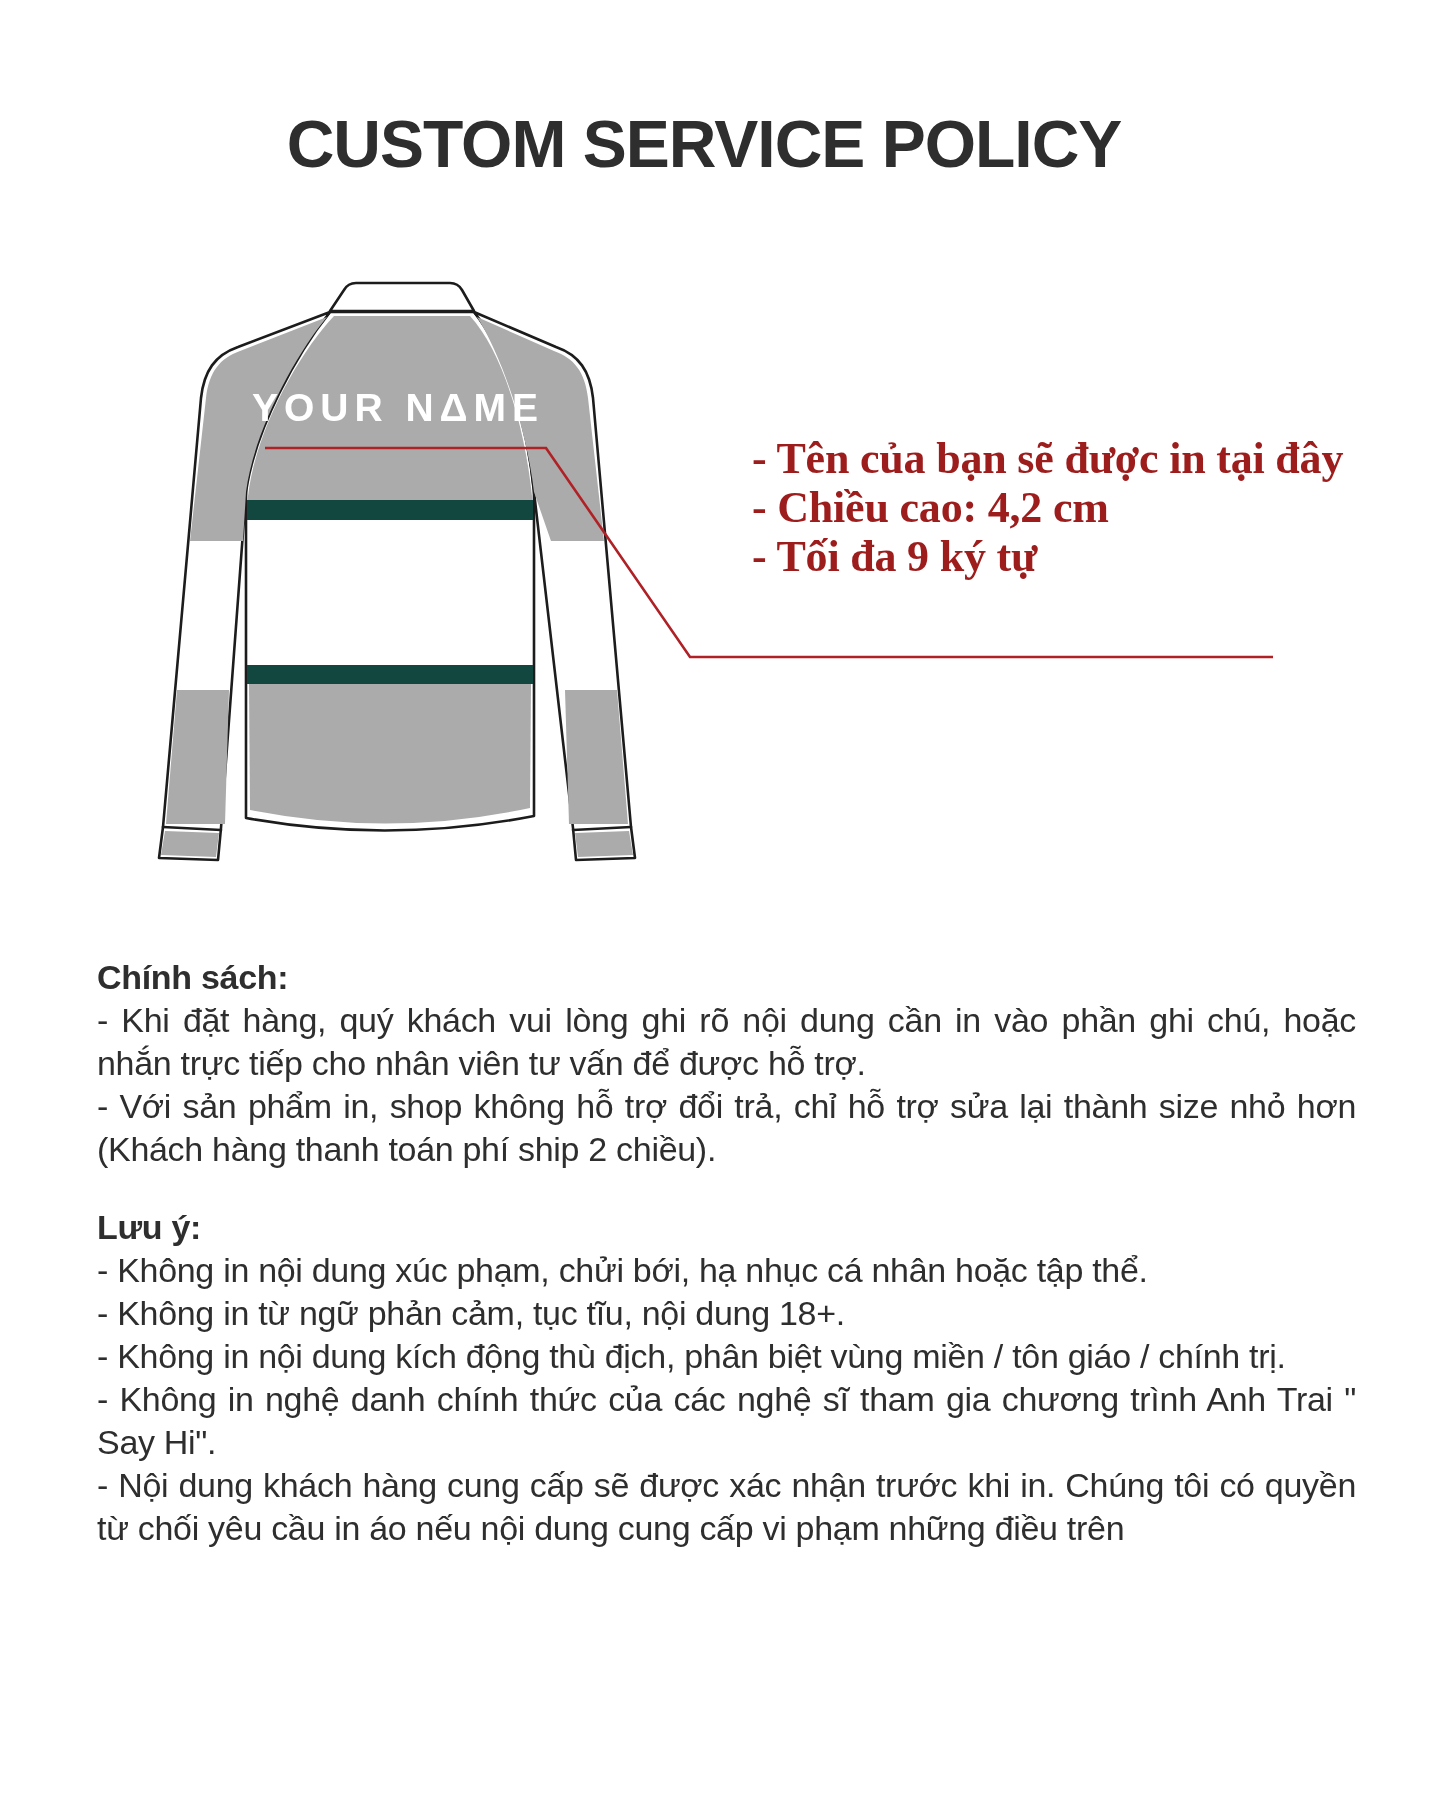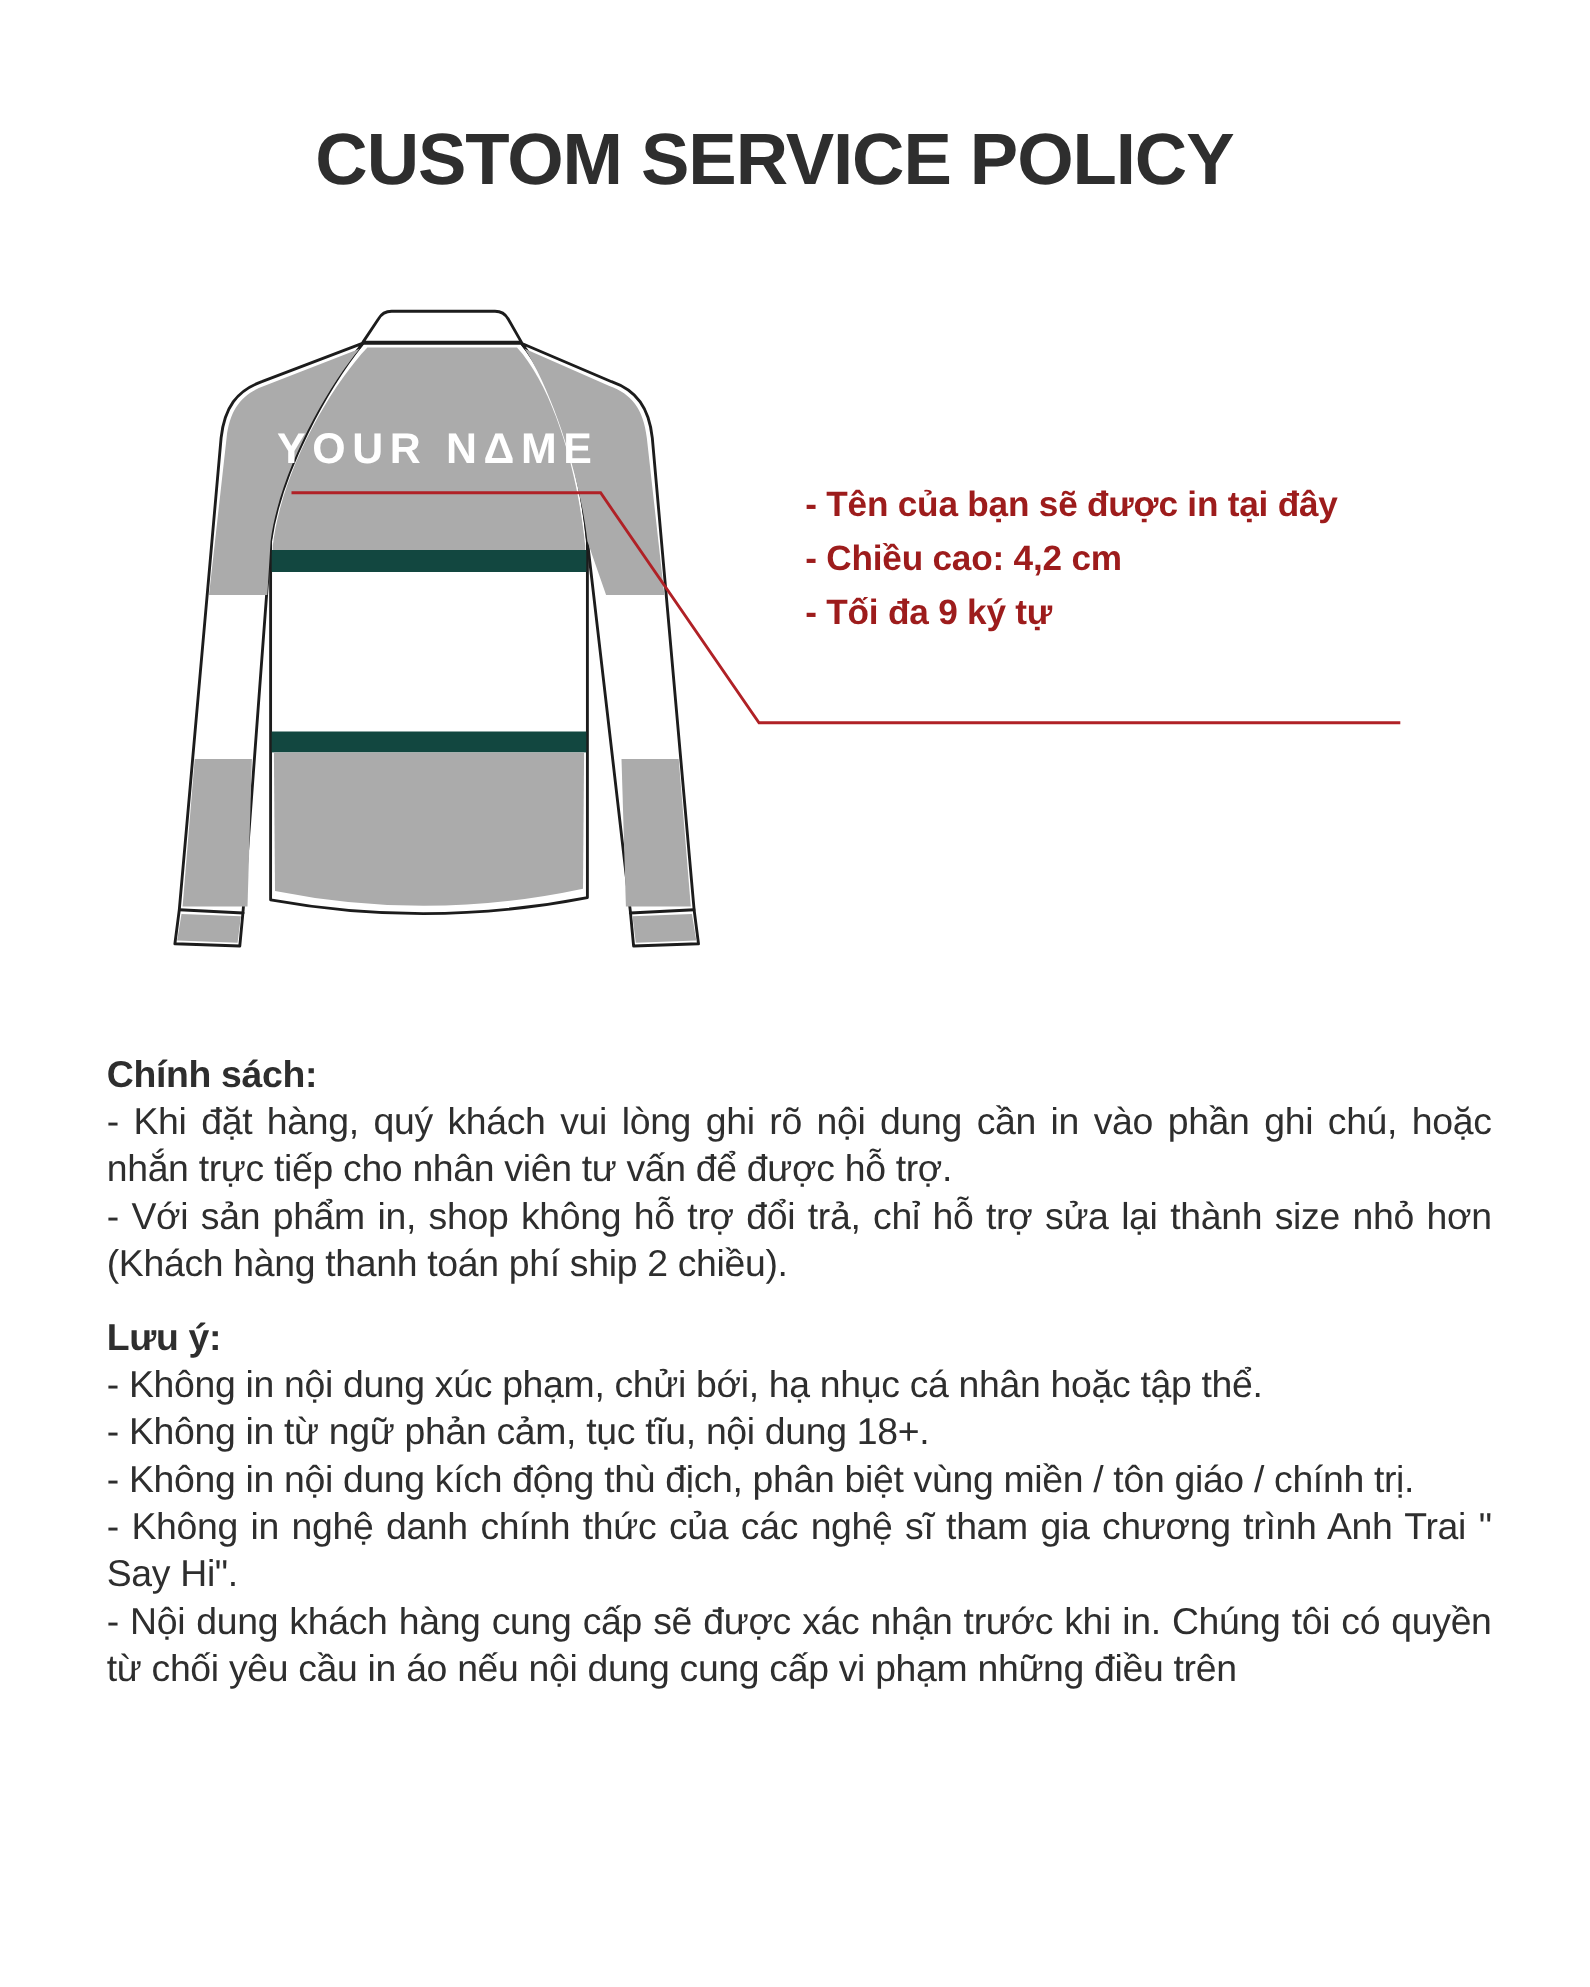--- a/index.html
+++ b/index.html
@@ -42,42 +42,43 @@
   .print-name{
     fill:#ffffff;
     font-family:"Liberation Sans", sans-serif;
     font-weight:bold;
     font-size:39px;
     letter-spacing:6px;
   }
   .leader-line{fill:none;stroke:var(--leader-red);stroke-width:2.6;stroke-linejoin:miter;}
   .annotations{
     position:absolute;
-    left:732px;top:434px;
+    left:752px;top:434px;
     color:var(--annotation-red);
-    font-size:32px;
+    font-size:44px;
     font-weight:bold;
     line-height:49px;
     letter-spacing:-0.2px;
     white-space:nowrap;
+    font-family:Liberation Serif, serif;
   }
   .policy{
     position:absolute;
     left:97px;top:956px;width:1259px;
     color:var(--ink);
     font-size:34px;
     line-height:43px;
     letter-spacing:-0.3px;
     text-align:justify;
   }
   .policy .heading{
     font-weight:bold;
     text-align:left;
   }
-  .policy .gap-above{margin-top:24px;}
+  .policy .gap-above{margin-top:35px;}
 </style>
 </head>
 <body>
 
 <div class="page">
 
   <h1 class="title">CUSTOM SERVICE POLICY</h1>
 
   <svg class="jacket-svg" viewBox="0 0 1445 1806" aria-hidden="true">
 

